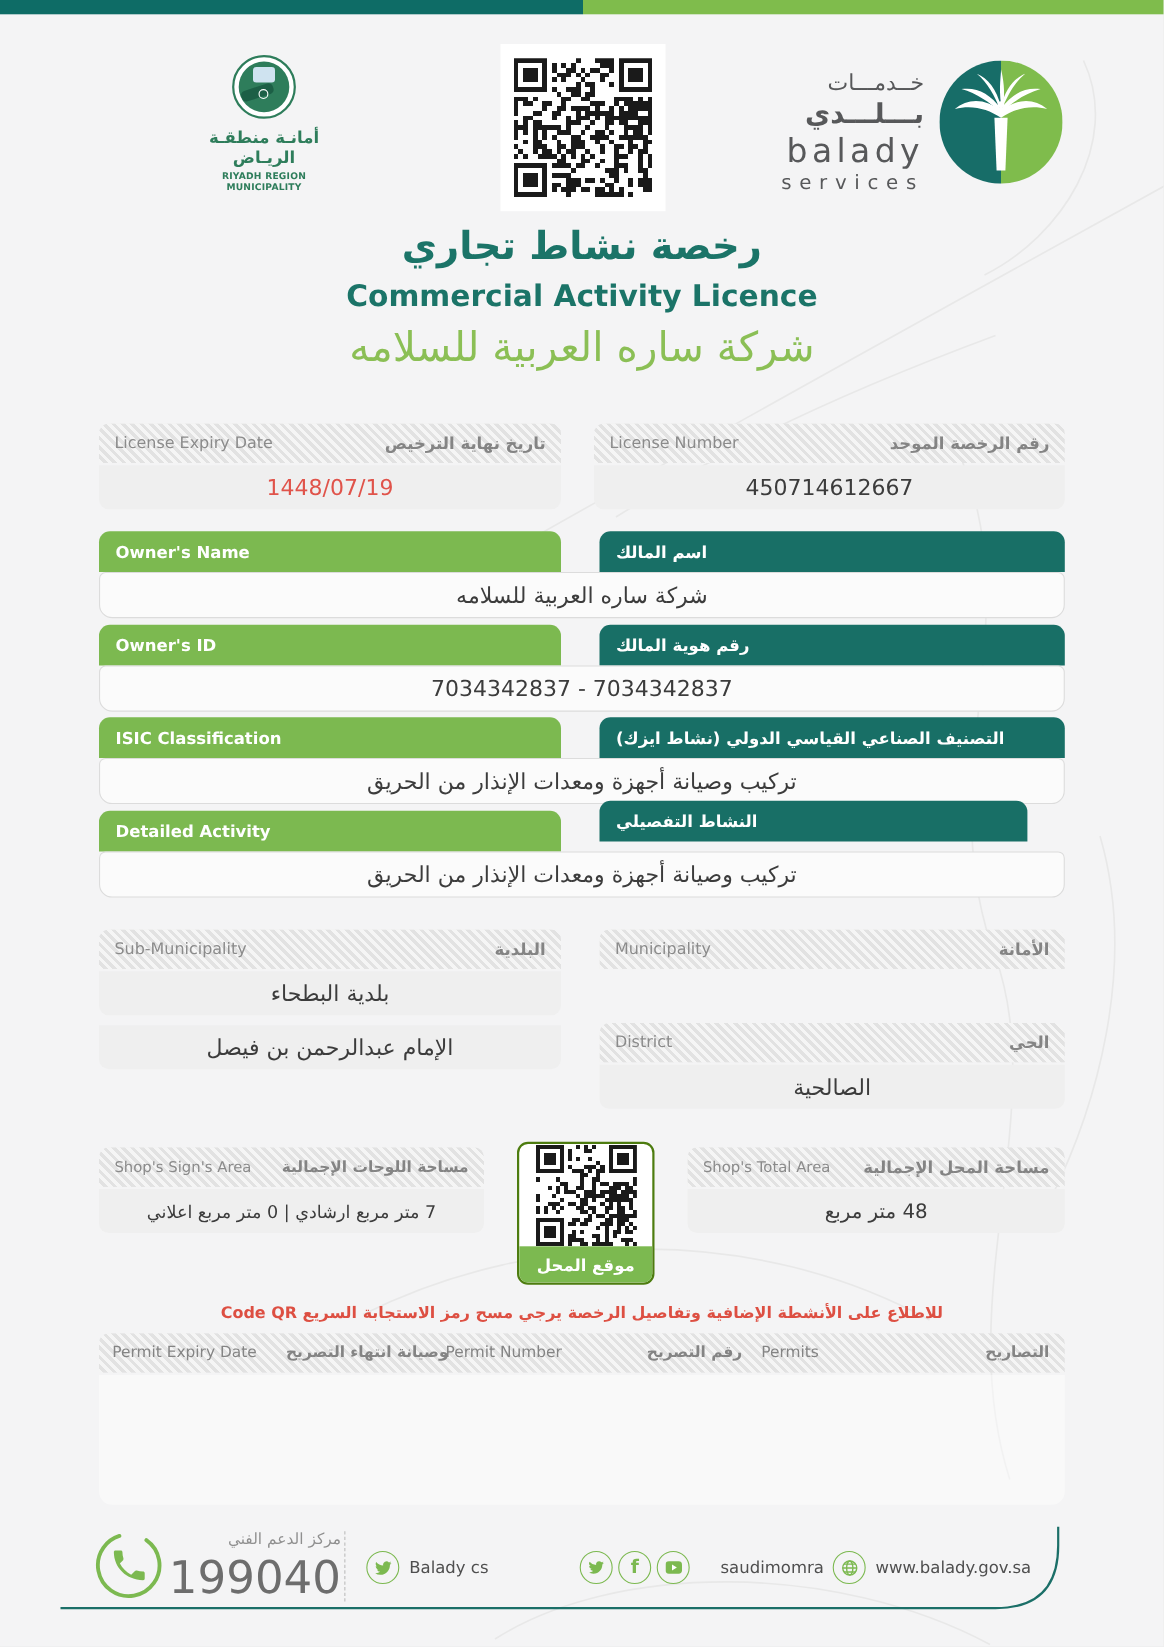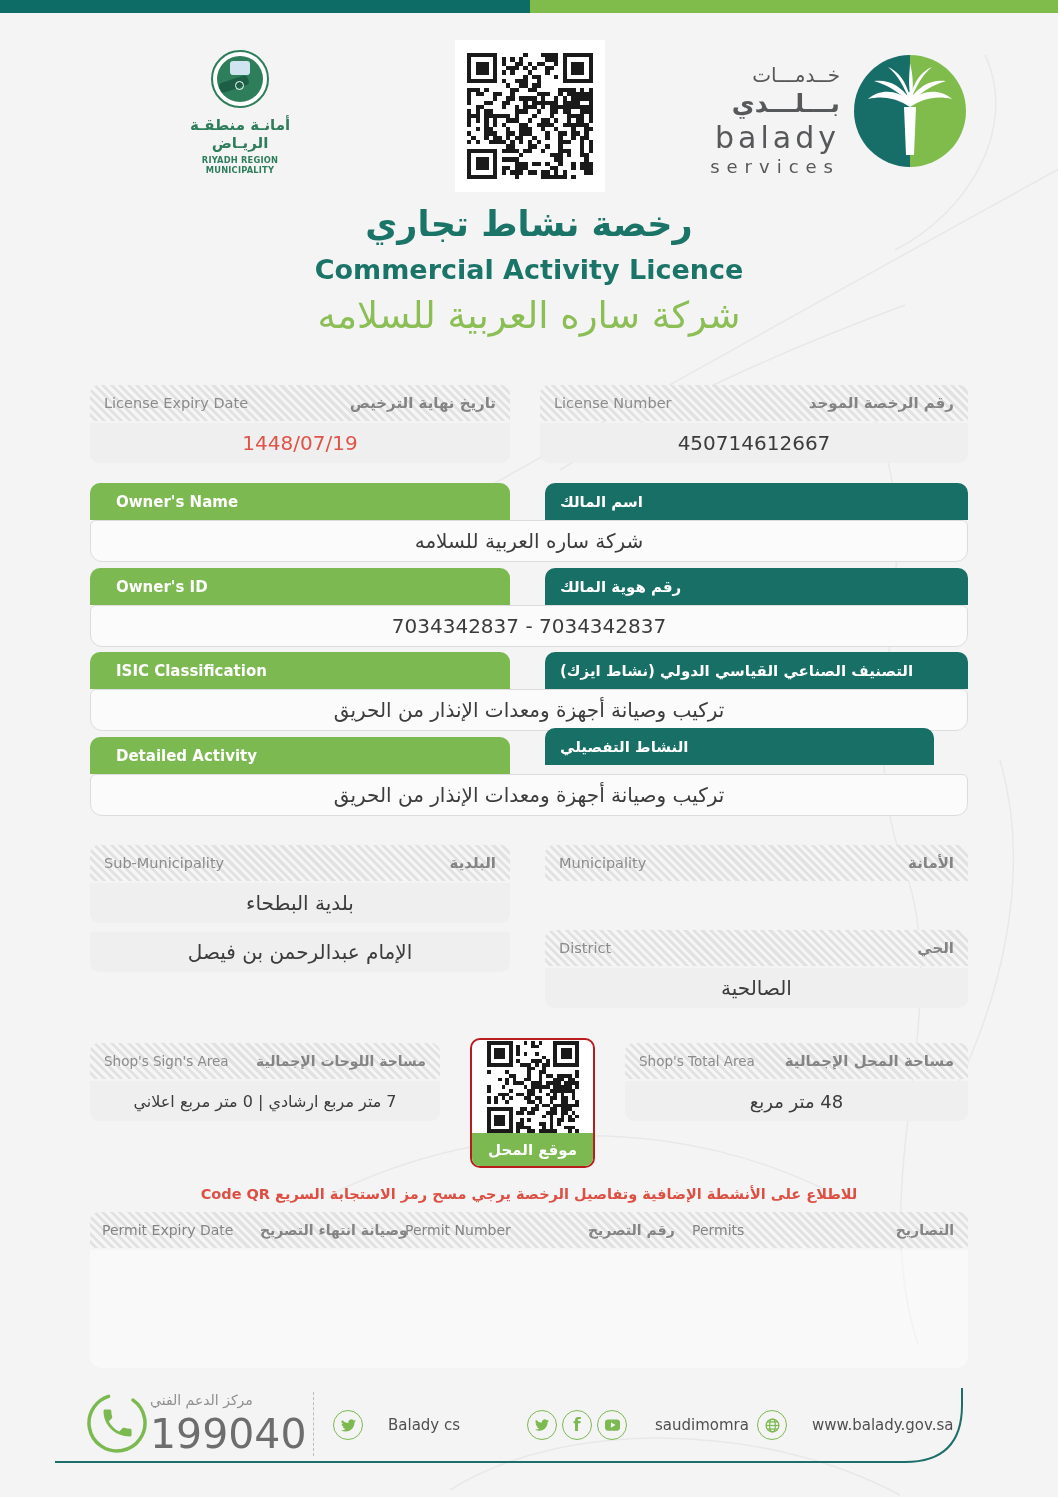--- a/index.html
+++ b/index.html
@@ -64,59 +64,59 @@
   .hatch-head .ar { direction:rtl; font-weight:bold; font-size:15px; color:#848484; }
   .plain-val {
     margin-top:2px; background:#efefef; border-radius:0 0 9px 9px;
     height:40px; display:flex; align-items:center; justify-content:center;
     color:#3c3c3c; font-size:20px; direction:rtl;
   }
   .plain-val.red { color:#e0534a; direction:ltr; }
 
   
   .head-green { background:#7cb950; color:#fff; font-weight:bold; font-size:15px;
-    height:37px; border-radius:10px 10px 0 0; display:flex; align-items:center; padding:0 26px;text-align:center; }
+    height:37px; border-radius:10px 10px 0 0; display:flex; align-items:center; padding:0 15px;text-align:center; }
   .head-teal  { background:#186f66; color:#fff; font-weight:bold; font-size:15px;
     height:37px; border-radius:10px 10px 0 0; display:flex; align-items:center;
     justify-content:flex-end; padding:0 15px; direction:rtl; }
   .wide-val {
     background:#fbfbfb; border:1px solid #dcdcdc; border-radius:6px 6px 12px 12px;
     height:42px; display:flex; align-items:center; justify-content:center;
     color:#3c3c3c; font-size:20px; direction:rtl;
   }
   .wide-val.ltr { direction:ltr; }
 
   
   .loc-card { left:470px; top:1038px; width:125px; height:130px; background:#ffffff;
-    border:2px solid #b91c1c; border-radius:10px; overflow:hidden;
+    border:2px solid #4d7c0f; border-radius:10px; overflow:hidden;
     display:flex; flex-direction:column; }
   .loc-card .qr-area { flex:1; display:flex; align-items:center; justify-content:center; }
   .loc-card .qr-area svg { width:92px; height:92px; }
   .loc-card .loc-strip { height:33px; background:#7cb950; color:#fff; font-weight:bold;
     font-size:15px; display:flex; align-items:center; justify-content:center; direction:rtl; }
 
   .qr-note { left:0; top:1186px; width:1058px; text-align:center; direction:rtl;
     color:#dd4f42; font-size:14.5px; font-weight:bold; }
 
   
   .permits-head { left:90px; top:1212px; width:878px; height:36px;
     background-color:#ebebeb;
     background-image:repeating-linear-gradient(45deg,#f5f5f5 0 3px,#e2e2e2 3px 6px);
     border-radius:9px 9px 0 0; color:#848484; font-size:14px; }
   .permits-head span { position:absolute; top:0; height:36px; display:flex; align-items:center; }
   .permits-body { left:90px; top:1250px; width:878px; height:118px;
     background:rgba(255,255,255,.45); border-radius:0 0 12px 12px; }
 
   
   .foot-phone-ic { left:86px; top:1392px; width:62px; height:62px; }
-  .foot-support { left:150px; top:1392px; width:160px; text-align:left; }
+  .foot-support { left:150px; top:1392px; width:160px; text-align:right; }
   .foot-support .lbl { color:#8f8f8f; font-size:14px; direction:rtl; }
   .foot-support .num { color:#6d6d6d; font-size:41px; margin-top:2px; }
   .foot-divider { left:313px; top:1392px; height:64px; border-left:1.5px dashed #bcbcbc; }
-  .foot-item { position:absolute; display:flex; align-items:center; gap:25px;
+  .foot-item { position:absolute; display:flex; align-items:center; gap:9px;
     color:#4f4f4f; font-size:15px; }
   .ic-circle { width:30px; height:30px; border:1.6px solid #7cb950; border-radius:50%;
     display:flex; align-items:center; justify-content:center; color:#7cb950; }
   .foot-line { left:0; top:1380px; width:1058px; height:100px; pointer-events:none; }
 </style>
 </head>
 <body>
 
 <div class="page">
 

